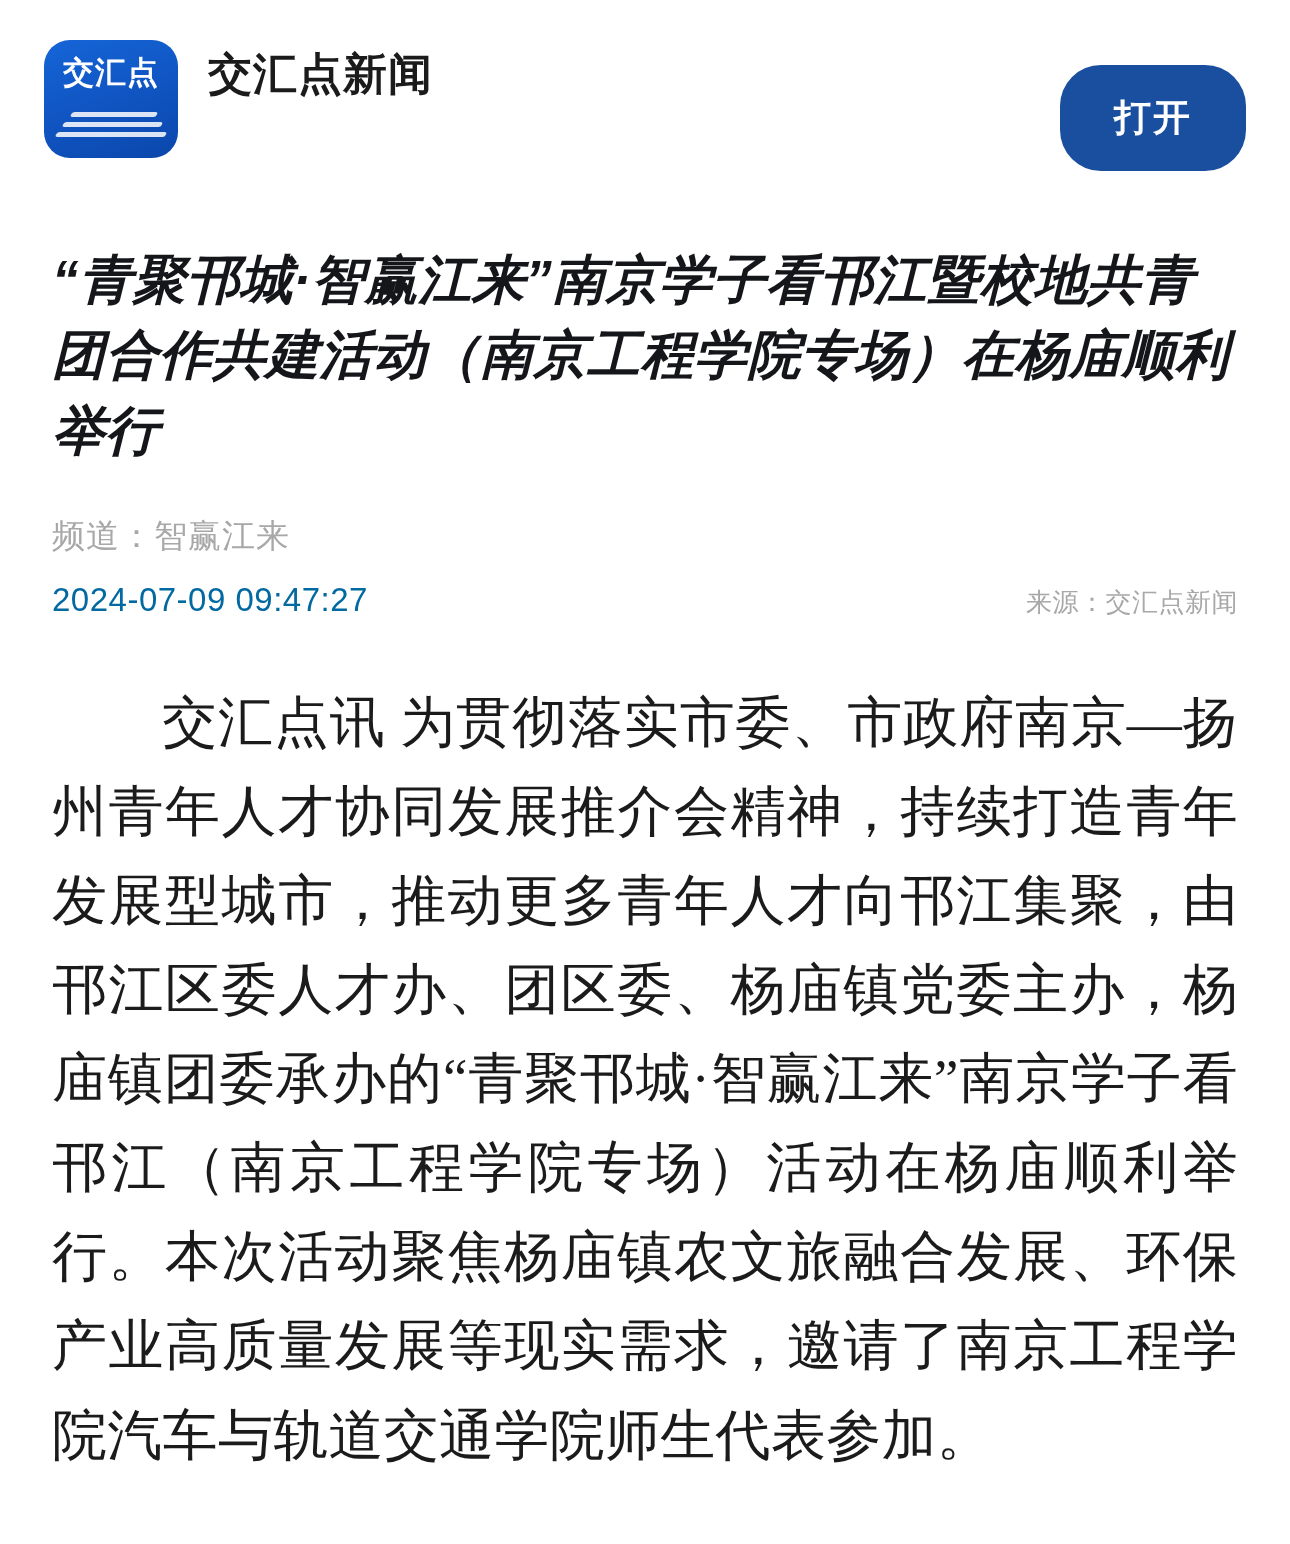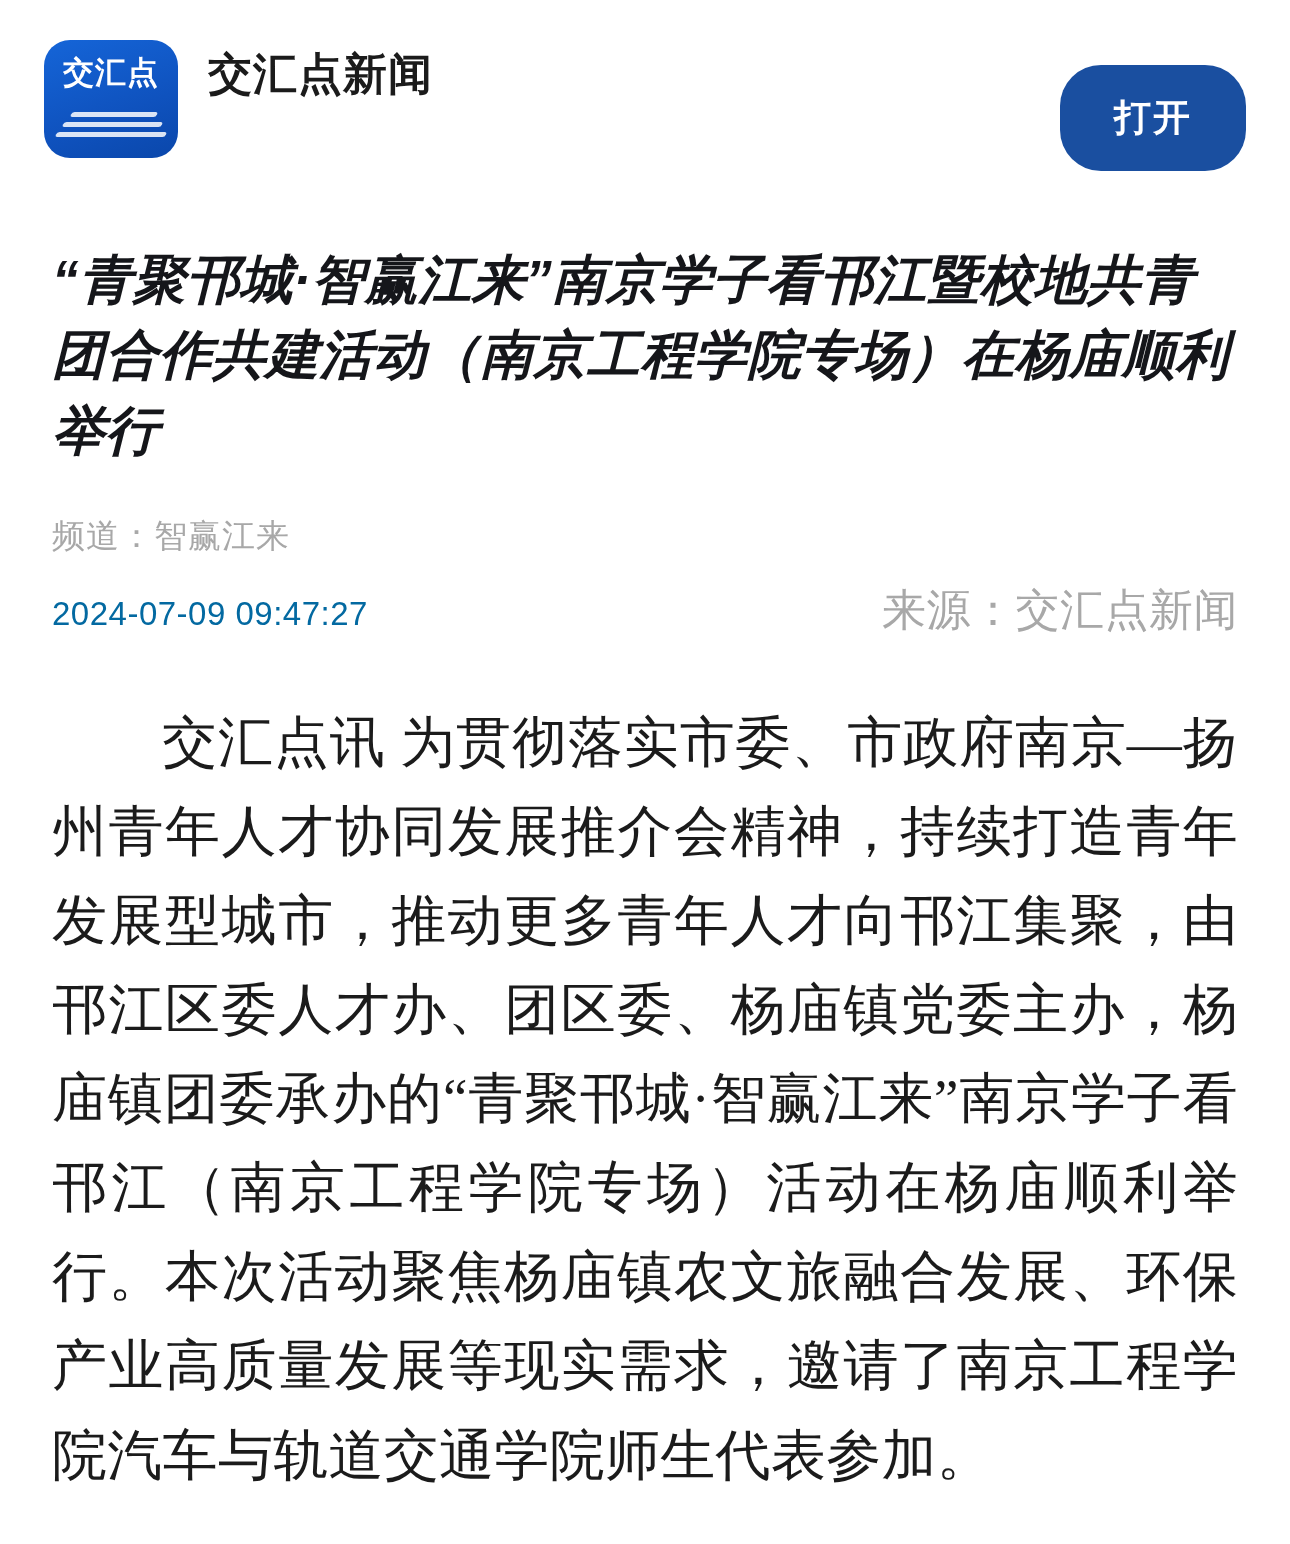--- a/index.html
+++ b/index.html
@@ -126,21 +126,21 @@
     display: flex;
     align-items: baseline;
     justify-content: space-between;
   }
   .pub-date {
     font-size: 33px;
     color: #0369a1;
     letter-spacing: 0.5px;
   }
   .source {
-    font-size: 44px;
+    font-size: 26px;
     color: #a8a8a8;
     letter-spacing: 0.5px;
   }
   .body-text {
     margin-top: 58px;
     font-size: 55px;
     line-height: 1.62;
     color: #1b1b1b;
     text-align: justify;
     text-indent: 2em;

